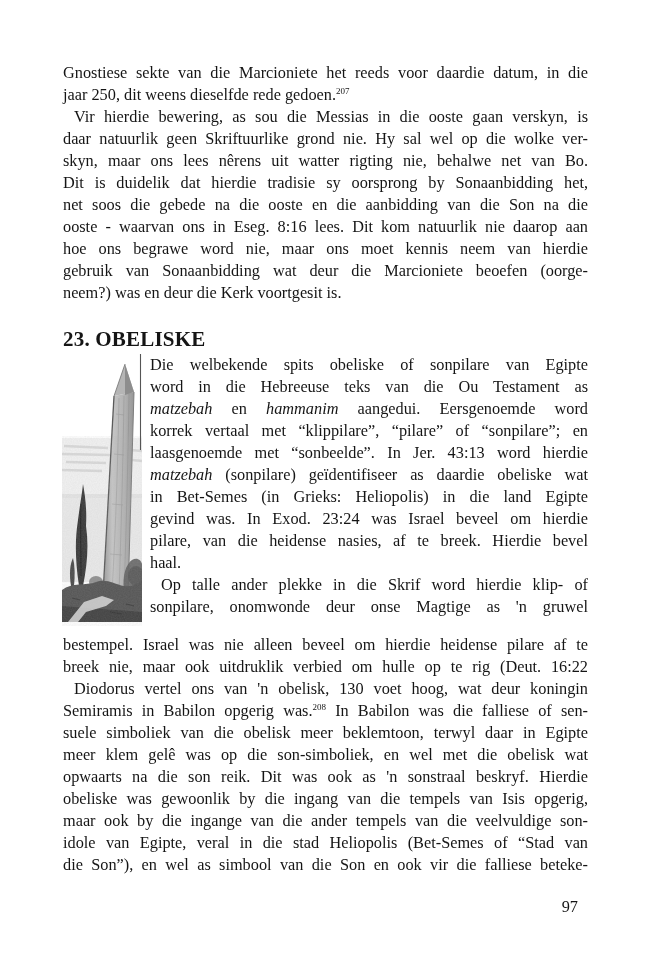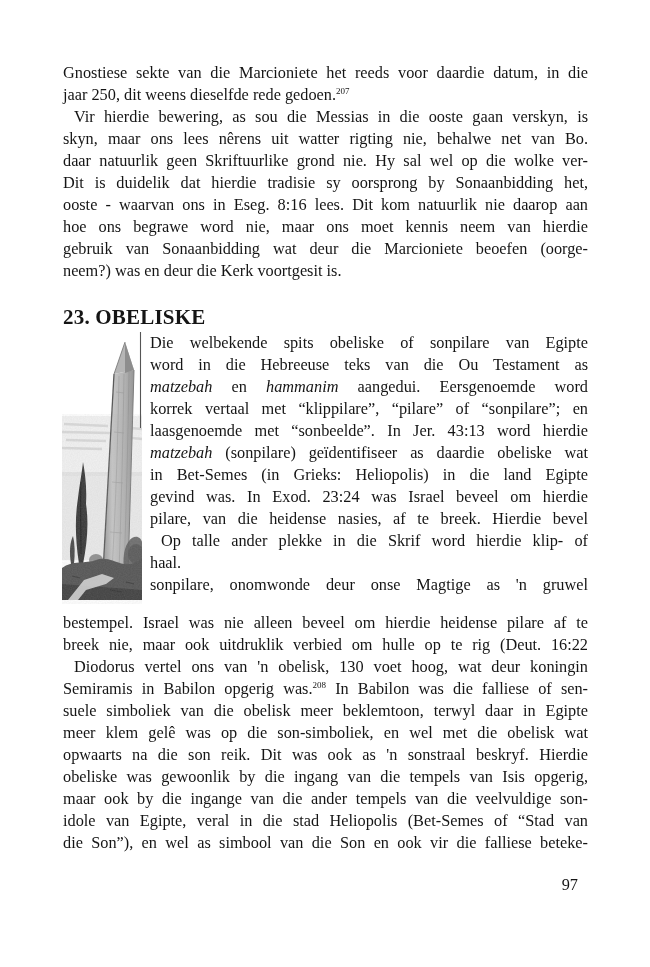--- a/index.html
+++ b/index.html
@@ -50,23 +50,24 @@
 
 <div class="page">
 
   <div class="para">
       <div class="tline">Gnostiese sekte van die Marcioniete het reeds voor daardie datum, in die</div>
       <div class="tline end">jaar 250, dit weens dieselfde rede gedoen.<sup>207</sup></div>
     </div>
 
   <div class="para">
       <div class="tline ind">Vir hierdie bewering, as sou die Messias in die ooste gaan verskyn, is</div>
+      <div class="tline">daar natuurlik geen Skriftuurlike grond nie. Hy sal wel op die wolke ver-</div>
       <div class="tline">skyn, maar ons lees nêrens uit watter rigting nie, behalwe net van Bo.</div>
-      <div class="tline">daar natuurlik geen Skriftuurlike grond nie. Hy sal wel op die wolke ver-</div>
       <div class="tline">Dit is duidelik dat hierdie tradisie sy oorsprong by Sonaanbidding het,</div>
+      <div class="tline">net soos die gebede na die ooste en die aanbidding van die Son na die</div>
       <div class="tline">ooste - waarvan ons in Eseg. 8:16 lees. Dit kom natuurlik nie daarop aan</div>
       <div class="tline">hoe ons begrawe word nie, maar ons moet kennis neem van hierdie</div>
       <div class="tline">gebruik van Sonaanbidding wat deur die Marcioniete beoefen (oorge-</div>
       <div class="tline end">neem?) was en deur die Kerk voortgesit is.</div>
     </div>
 
   <h2 class="heading">23. OBELISKE</h2>
 
   <div class="wrapzone">
     <div class="figure">
@@ -138,22 +139,22 @@
     <div class="wraptext">
         <div class="tline">Die welbekende spits obeliske of sonpilare van Egipte</div>
         <div class="tline">word in die Hebreeuse teks van die Ou Testament as</div>
         <div class="tline"><i>matzebah</i> en <i>hammanim</i> aangedui. Eersgenoemde word</div>
         <div class="tline">korrek vertaal met “klippilare”, “pilare” of “sonpilare”; en</div>
         <div class="tline">laasgenoemde met “sonbeelde”. In Jer. 43:13 word hierdie</div>
         <div class="tline"><i>matzebah</i> (sonpilare) geïdentifiseer as daardie obeliske wat</div>
         <div class="tline">in Bet-Semes (in Grieks: Heliopolis) in die land Egipte</div>
         <div class="tline">gevind was. In Exod. 23:24 was Israel beveel om hierdie</div>
         <div class="tline">pilare, van die heidense nasies, af te breek. Hierdie bevel</div>
+        <div class="tline end">haal.</div>
         <div class="tline ind">Op talle ander plekke in die Skrif word hierdie klip- of</div>
-        <div class="tline end">haal.</div>
         <div class="tline">sonpilare, onomwonde deur onse Magtige as 'n gruwel</div>
       </div>
   </div>
 
   <div class="para">
       <div class="tline">bestempel. Israel was nie alleen beveel om hierdie heidense pilare af te</div>
       <div class="tline">breek nie, maar ook uitdruklik verbied om hulle op te rig (Deut. 16:22</div>
     </div>
 
   <div class="para">

